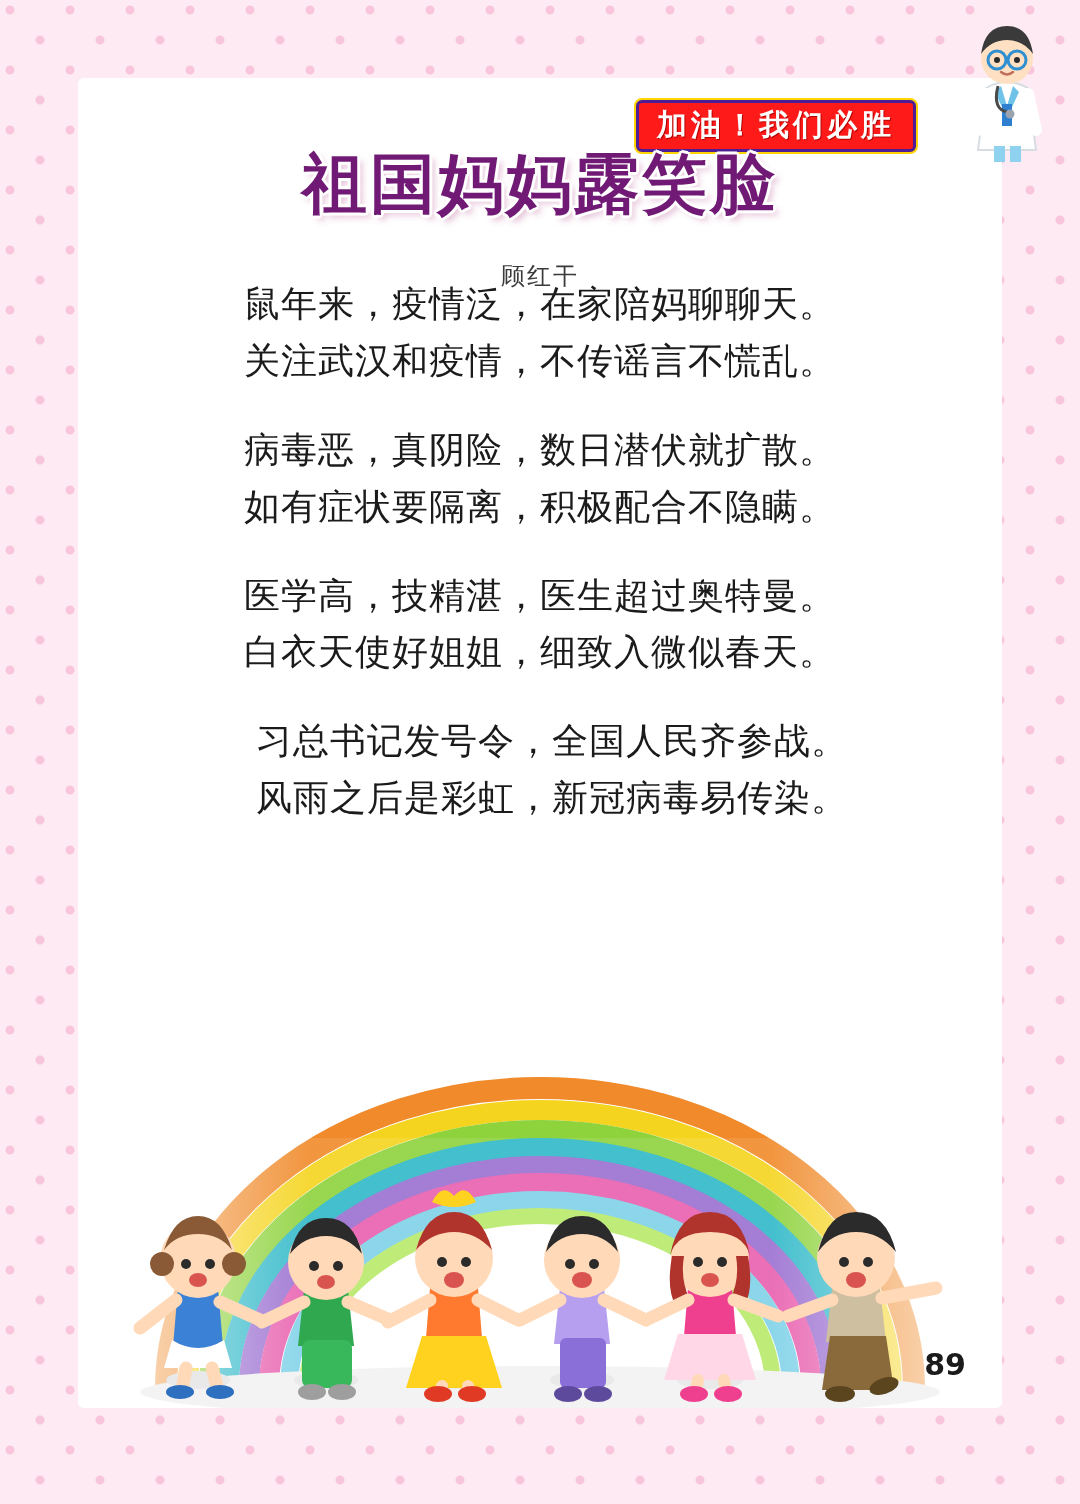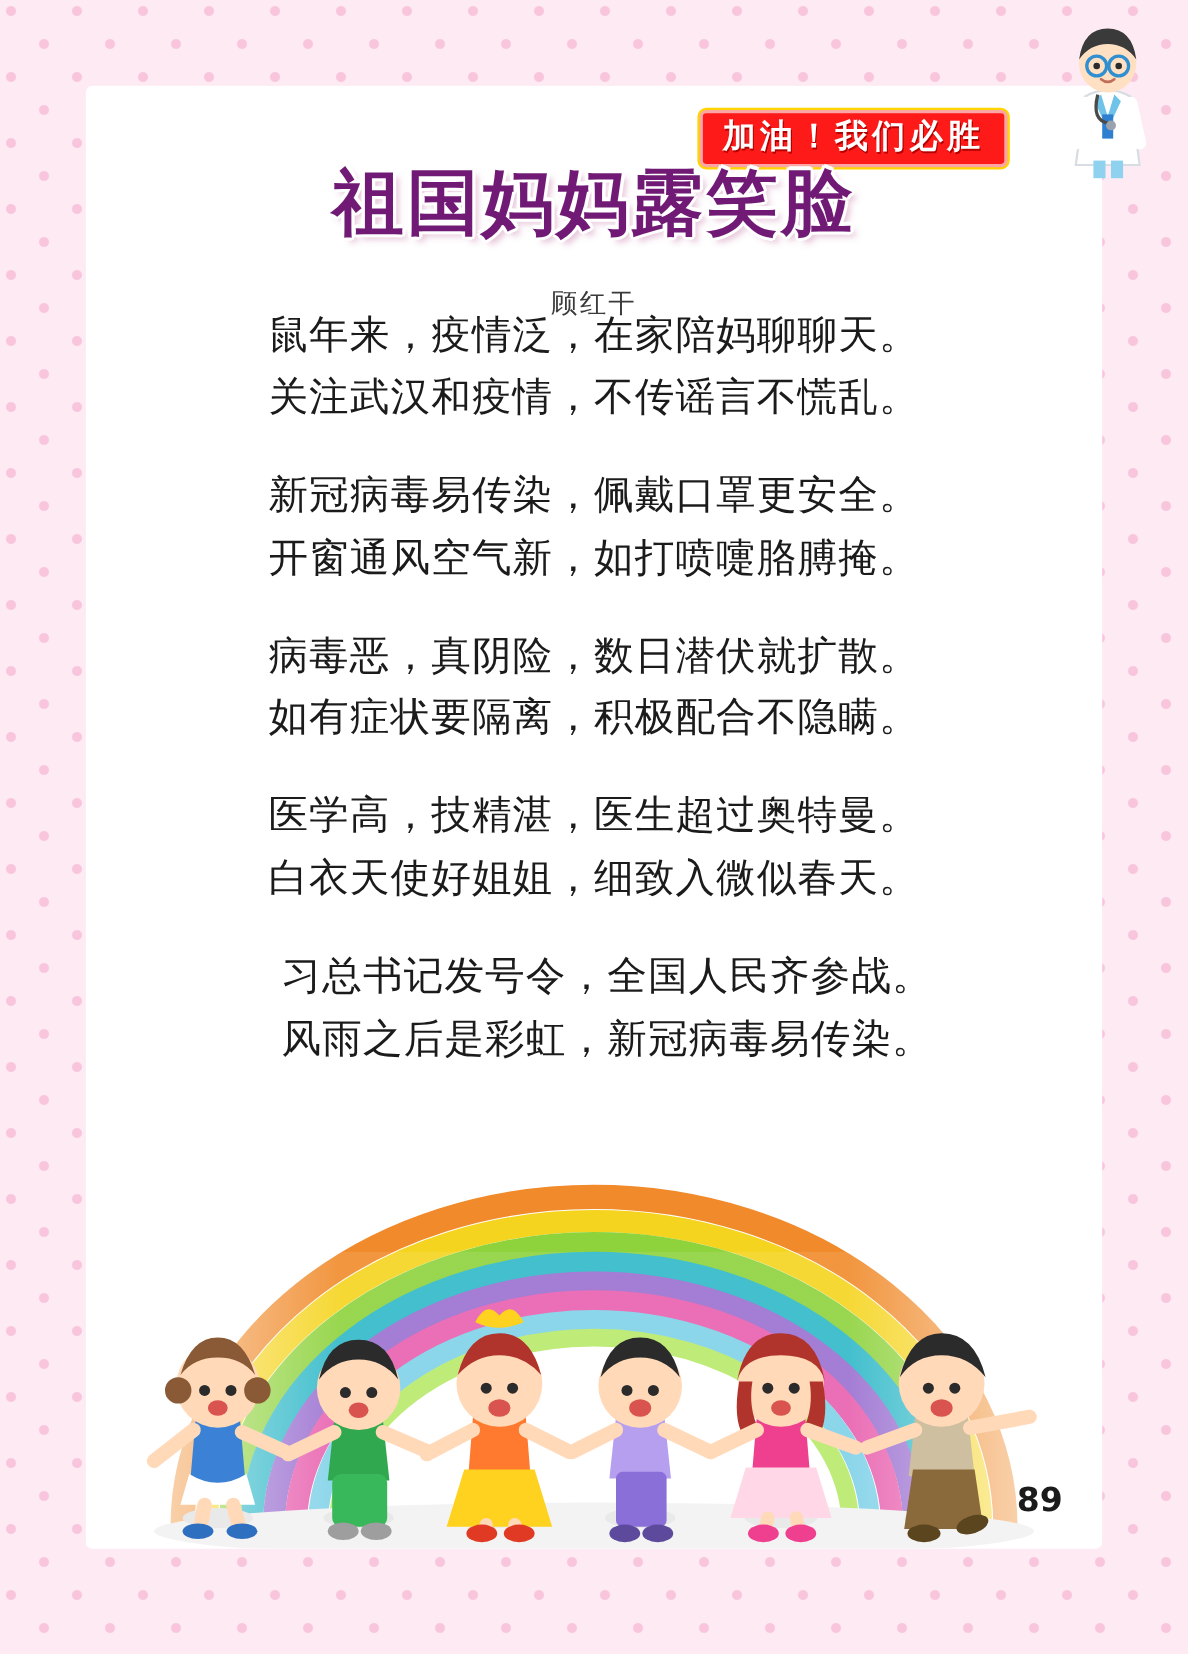--- a/index.html
+++ b/index.html
@@ -39,21 +39,21 @@
     overflow: hidden;
   }
 
   
   #banner {
     position: absolute;
     right: 86px;
     top: 22px;
     padding: 7px 18px 9px 18px;
     background: #ff1a1a;
-    border: 3px solid #fca5a5;
+    border: 3px solid #4c1d95;
     border-radius: 6px;
     box-shadow: 0 0 0 2px #ffd400;
   }
   #banner .slogan {
     font-family: "DejaVu Sans", sans-serif;
     font-size: 30px;
     font-weight: bold;
     color: #ffffff;
     letter-spacing: 4px;
     line-height: 1;
@@ -155,24 +155,20 @@
     </div>
 
     <div id="title">祖国妈妈露笑脸</div>
 
     <div id="author">顾红干</div>
 
     <div id="poem">
       <div class="stanza">
         <div class="line">鼠年来，疫情泛，在家陪妈聊聊天。</div>
         <div class="line">关注武汉和疫情，不传谣言不慌乱。</div>
-      </div>
-      <div class="stanza">
-        <div class="line">新冠病毒易传染，佩戴口罩更安全。</div>
-        <div class="line">开窗通风空气新，如打喷嚏胳膊掩。</div>
       </div>
       <div class="stanza">
         <div class="line">病毒恶，真阴险，数日潜伏就扩散。</div>
         <div class="line">如有症状要隔离，积极配合不隐瞒。</div>
       </div>
       <div class="stanza">
         <div class="line">医学高，技精湛，医生超过奥特曼。</div>
         <div class="line">白衣天使好姐姐，细致入微似春天。</div>
       </div>
       <div class="stanza">

